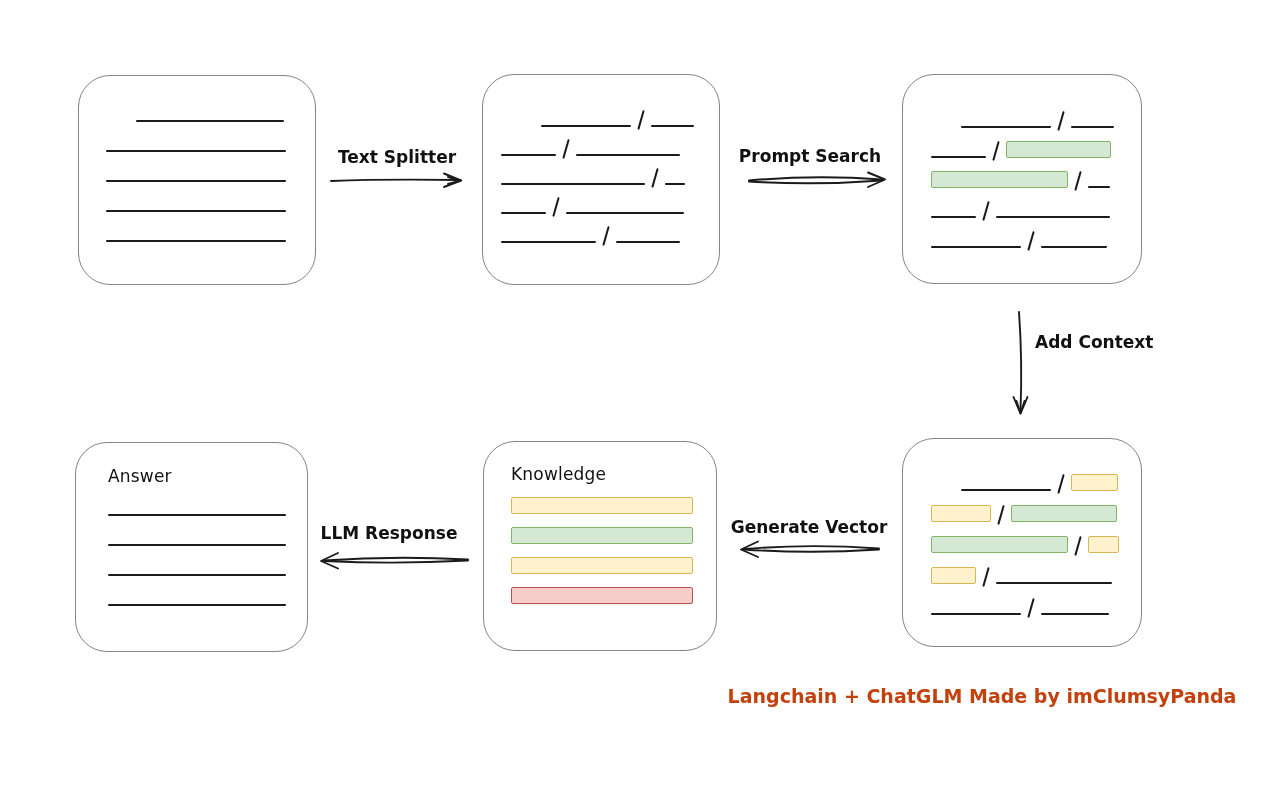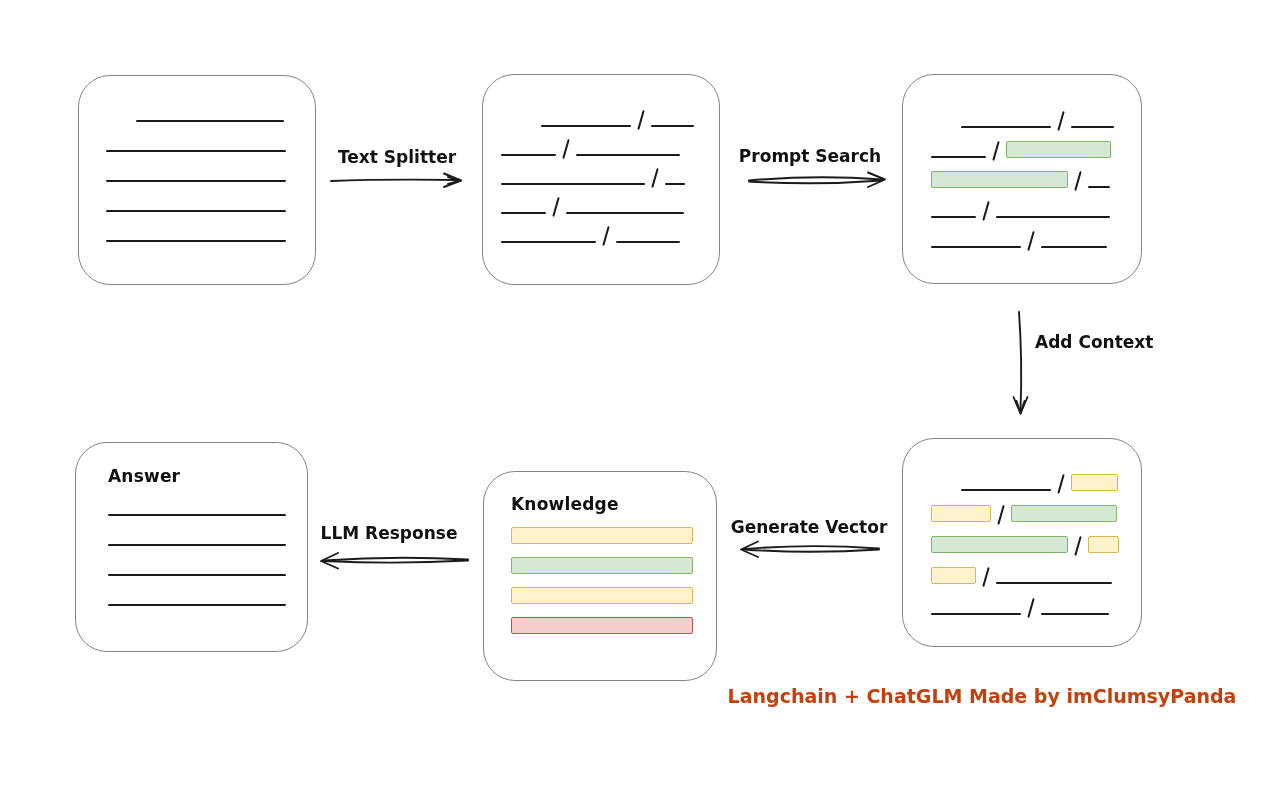--- a/index.html
+++ b/index.html
@@ -12,21 +12,21 @@
     --red-fill:#f8cecc;--red-stroke:#b85450;
   }
   .overlay{position:absolute;left:0;top:0;width:1262px;height:792px;pointer-events:none;}
   .overlay path{stroke:var(--ink);stroke-width:1.9;fill:none;stroke-linecap:round;stroke-linejoin:round;}
 
   .node{position:absolute;border:1.6px solid var(--box-stroke);border-radius:32px;background:#fff;box-sizing:border-box;}
   .n-source{left:78px;top:75px;width:238px;height:210px;}
   .n-split{left:482px;top:74px;width:238px;height:211px;}
   .n-vector{left:902px;top:74px;width:240px;height:210px;}
   .n-context{left:902px;top:438px;width:240px;height:209px;}
-  .n-prompt{left:483px;top:441px;width:234px;height:210px;margin-top:30px;}
+  .n-prompt{left:483px;top:441px;width:234px;height:210px;}
   .n-answer{left:75px;top:442px;width:233px;height:210px;}
 
   .rows{display:flex;flex-direction:column;}
   .row{display:flex;align-items:flex-end;height:30px;}
   .n-source .rows{padding-top:16px;padding-left:27px;}
   .n-split  .rows{padding-top:23px;padding-left:18px;}
   .n-split  .row{height:29px;}
   .n-vector .rows{padding-top:23px;padding-left:28px;}
   .n-context .rows{padding-top:21px;padding-left:28px;}
   .n-context .row{height:31px;}
@@ -35,21 +35,21 @@
 
   .seg-line{height:2px;background:var(--ink);border-radius:1px;}
   .seg-space{height:1px;}
   .seg-slash{width:2.2px;height:20px;background:var(--ink);border-radius:2px;
              transform:rotate(16deg);margin:0 9px -3px 9px;}
   .seg-rect{height:15px;border:1.6px solid;border-radius:2px;box-sizing:content-box;}
   .seg-rect.green{background:var(--green-fill);border-color:var(--green-stroke);}
   .seg-rect.yellow{background:var(--yellow-fill);border-color:var(--yellow-stroke);}
   .seg-rect.red{background:var(--red-fill);border-color:var(--red-stroke);}
 
-  .row-label{font-size:17px;font-weight:700;color:#111;letter-spacing:.2px;}
+  .row-label{font-size:17px;font-weight:400;color:#111;letter-spacing:.2px;}
 
   .lbl{position:absolute;font-size:17px;font-weight:600;color:#111;white-space:nowrap;}
   .lbl-ts{left:397px;top:147px;transform:translateX(-50%);}
   .lbl-vs{left:810px;top:146px;transform:translateX(-50%);}
   .lbl-ac{left:1035px;top:332px;}
   .lbl-gp{left:809px;top:517px;transform:translateX(-50%);}
   .lbl-lr{left:389px;top:523px;transform:translateX(-50%);}
   .footer{position:absolute;left:982px;top:685px;transform:translateX(-50%);
           font-size:19px;font-weight:600;color:#c2410c;white-space:nowrap;}
 </style>

